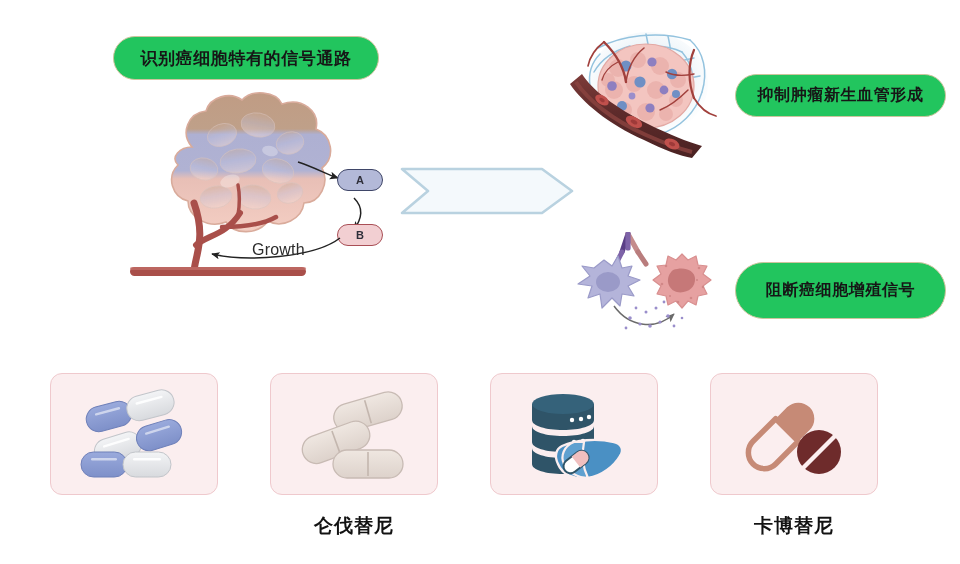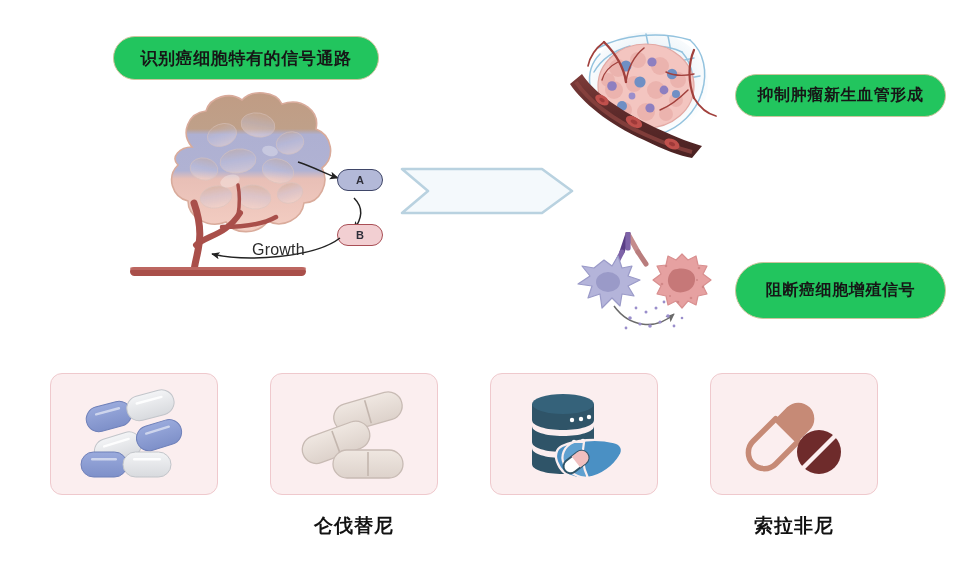--- a/index.html
+++ b/index.html
@@ -467,15 +467,15 @@
       </g>
 
       <g>
         <circle cx="84" cy="64" r="22" fill="#6e2b2b"></circle>
         <path d="M68 80 L100 48" stroke="#fbeeef" stroke-width="4.5" stroke-linecap="round"></path>
       </g>
     </svg>
   </div>
 
   <div class="drug-name" id="name-1">仑伐替尼</div>
-  <div class="drug-name" id="name-3">索拉非尼</div>
+  <div class="drug-name" id="name-3">卡博替尼</div>
 
 </div>
 
 </body></html>

